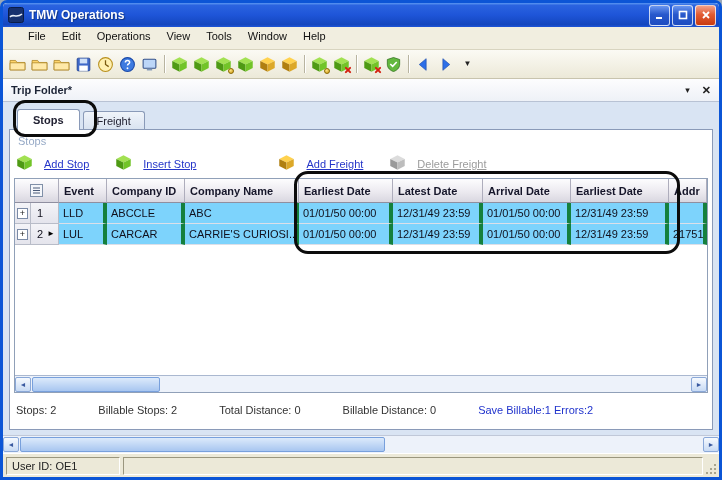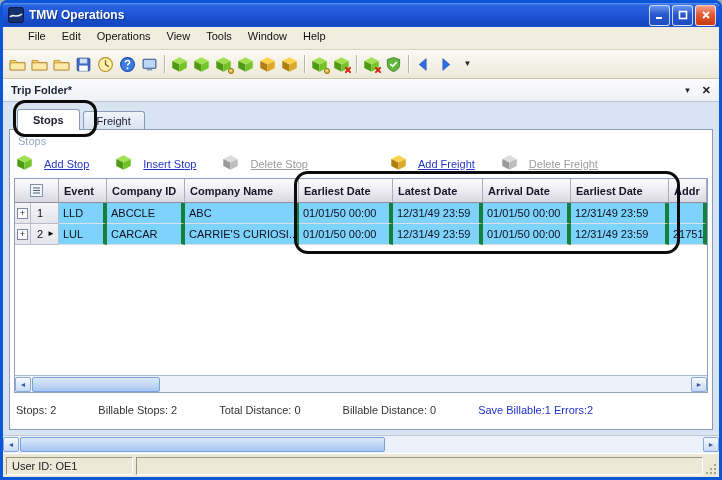--- a/index.html
+++ b/index.html
@@ -313,26 +313,20 @@
           <span><svg width="17" height="17" viewBox="0 0 16 16">
                 <use href="#i-cube"></use>
               </svg></span>
           <span class="lbl">Add Stop</span>
         </span>
         <span class="action">
           <span><svg width="17" height="17" viewBox="0 0 16 16">
                 <use href="#i-cube"></use>
               </svg></span>
           <span class="lbl">Insert Stop</span>
-        </span>
-        <span class="action disabled">
-          <span><svg width="17" height="17" viewBox="0 0 16 16">
-                <use href="#i-cube-gray"></use>
-              </svg></span>
-          <span class="lbl">Delete Stop</span>
         </span>
         <span class="action ml">
           <span><svg width="17" height="17" viewBox="0 0 16 16">
                 <use href="#i-box-gold"></use>
               </svg></span>
           <span class="lbl">Add Freight</span>
         </span>
         <span class="action disabled">
           <span><svg width="17" height="17" viewBox="0 0 16 16">
                 <use href="#i-cube-gray"></use>
@@ -417,20 +411,20 @@
 
   <div class="pagescroll">
     <span class="sbtn">◄</span>
     <span class="strack">
         <span class="sthumb" style="width:365px"></span>
       </span>
     <span class="sbtn">►</span>
   </div>
 
   <div class="statusbar">
-    <div class="scell" style="width:127px">User ID: OE1</div>
+    <div class="scell" style="width:114px">User ID: OE1</div>
     <div class="scell fill"></div>
     <div class="grip"></div>
   </div>
 
   <div class="ann stops"></div>
   <div class="ann dates"></div>
 </div>
 
 </body></html>

